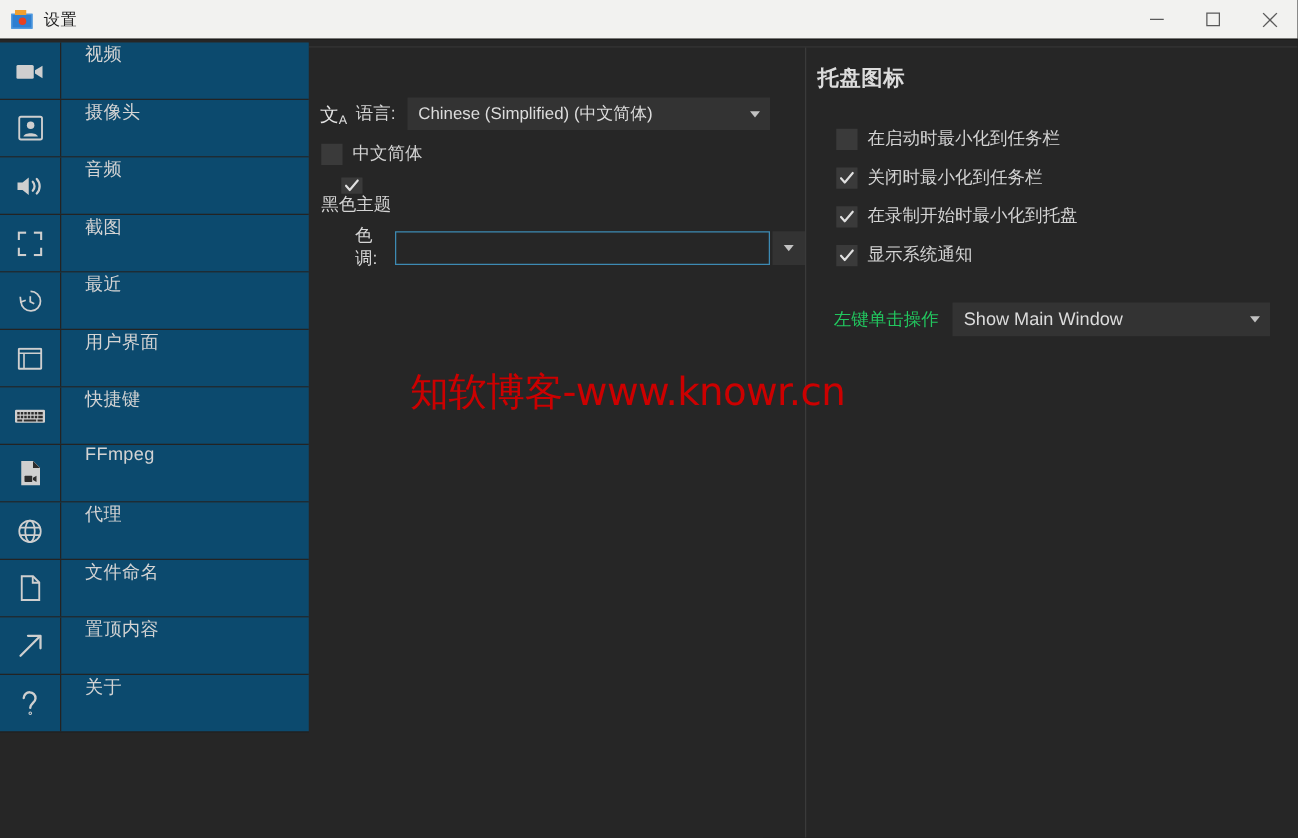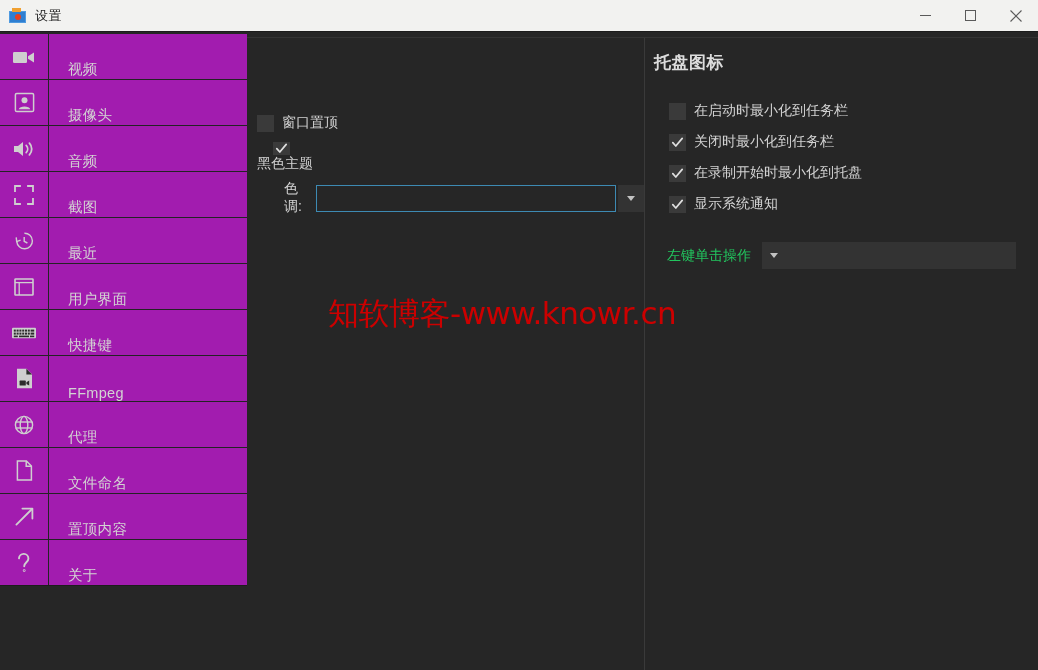--- a/index.html
+++ b/index.html
@@ -116,23 +116,23 @@
     position: absolute;
     left: 0; top: 3px;
     width: 247px;
     background: #2c2c2c;
     border-bottom: 1px solid #1d1d1d;
   }
   .nav-item {
     position: relative;
     height: 45px;
     display: flex;
-    align-items: flex-end;
+    align-items: flex-start;
     border-bottom: 1px solid #232323;
-    background: #a21caf;
+    background: #0c4a6e;
   }
   .nav-item:last-child { border-bottom: none; }
   .nav-icon {
     width: 48px;
     min-width: 48px;
     height: 45px;
     display: flex;
     align-items: center;
     justify-content: center;
     color: #cfcfcf;
@@ -531,24 +531,34 @@
         <span class="nav-label">关于</span>
       </div>
 
     </div>
 
     <div class="main">
       <div class="divider-v"></div>
 
       <div class="left-pane">
 
+        <div class="lang-row">
+          <span class="lang-icon"><span>文</span><span class="sub">A</span></span>
+          <span class="lang-label">语言:</span>
+          <div class="combo combo-lang">
+            <span class="combo-text">Chinese (Simplified) (中文简体)</span>
+            <span class="caret">
+                <span class="caret-glyph"></span>
+              </span>
+          </div>
+        </div>
 
         <div class="check-row" id="cb-topmost-row">
           <span class="cb"></span>
-          <span class="cb-label">窗口置顶</span>
+          <span class="cb-label">中文简体</span>
         </div>
 
         <div class="check-row" id="cb-darktheme-row">
           <span class="cb checked">
             <svg class="tick" viewBox="0 0 13 13" fill="none" stroke="#e0e0e0" stroke-width="1.7">
               <path d="M1.8 6.6 L4.8 10 L11.2 2.4" stroke-linecap="round" stroke-linejoin="round"></path>
             </svg>
           </span>
           <span class="cb-label">黑色主题</span>
         </div>
@@ -605,20 +615,21 @@
               </svg>
             </span>
             <span class="cb-label">显示系统通知</span>
           </div>
 
         </div>
 
         <div class="click-row">
           <span class="click-label">左键单击操作</span>
           <div class="combo combo-click">
+            <span class="combo-text">Show Main Window</span>
             <span class="caret">
                 <span class="caret-glyph"></span>
               </span>
           </div>
         </div>
 
       </div>
 
     </div>
   </div>

